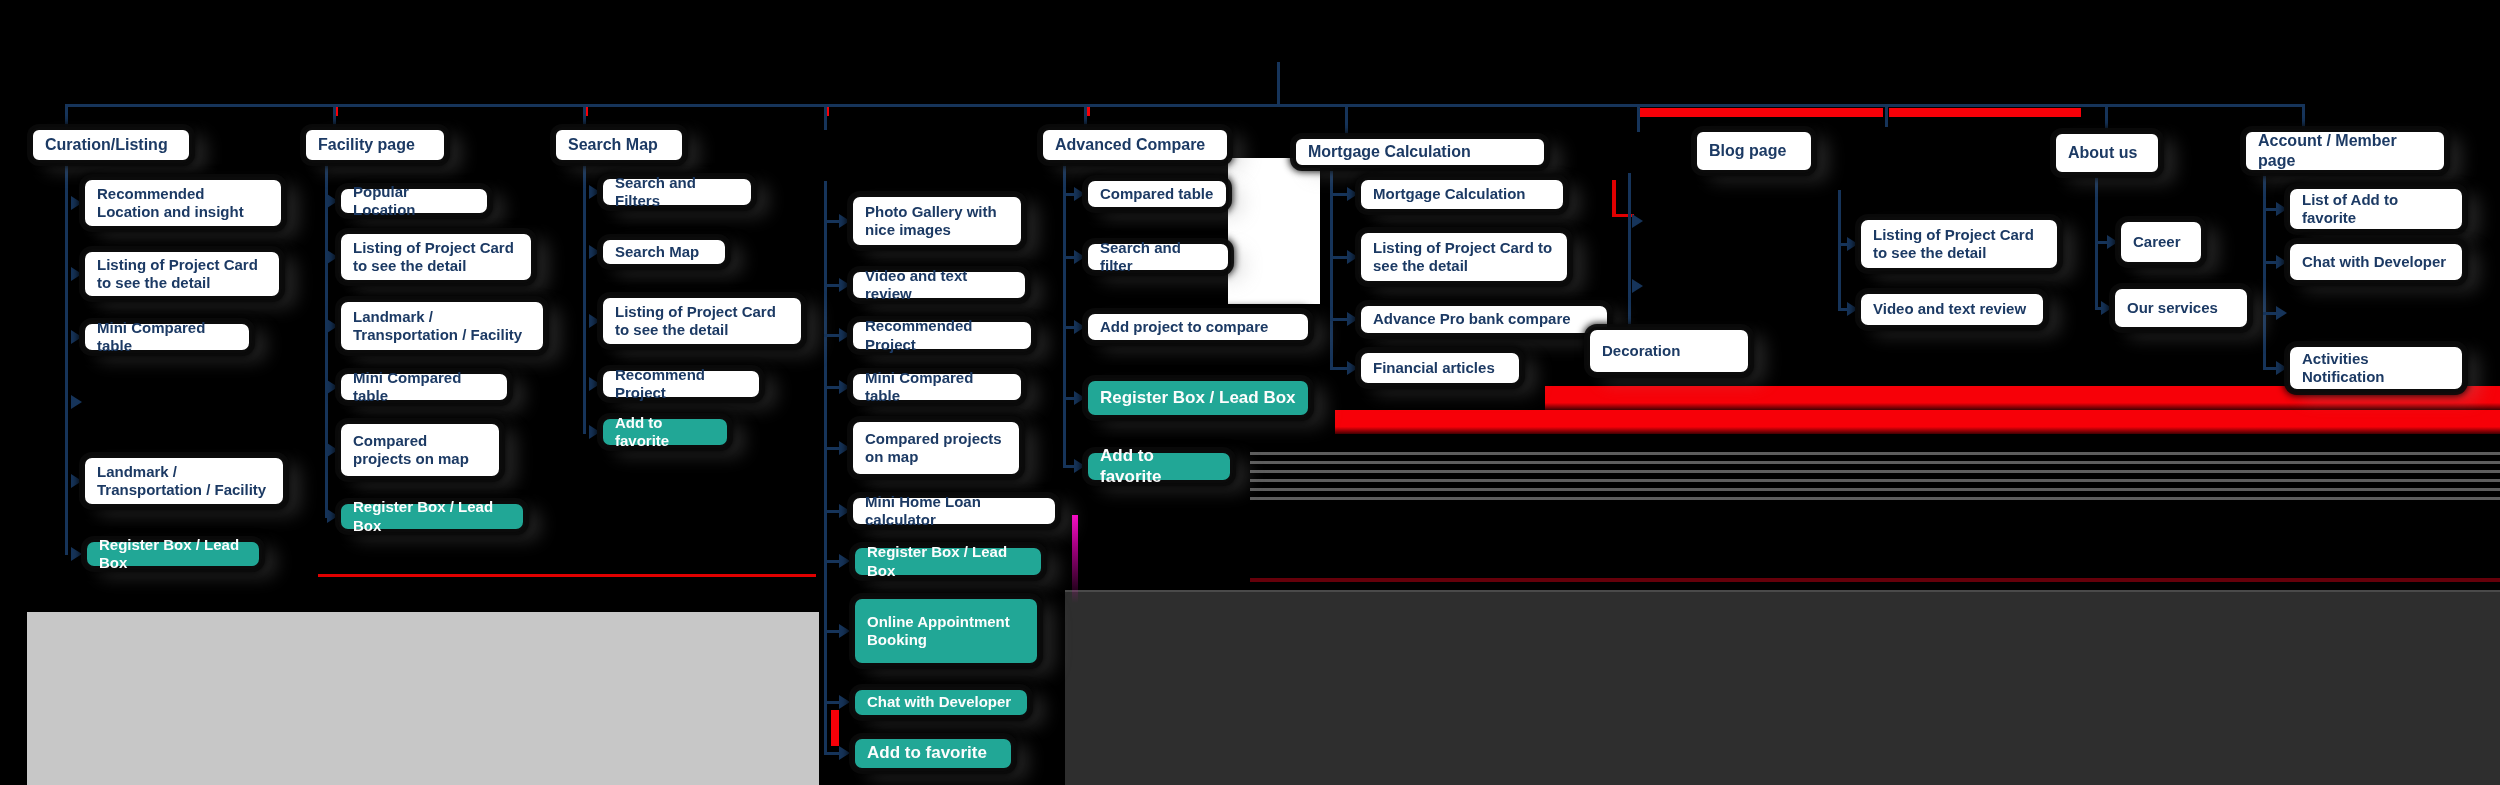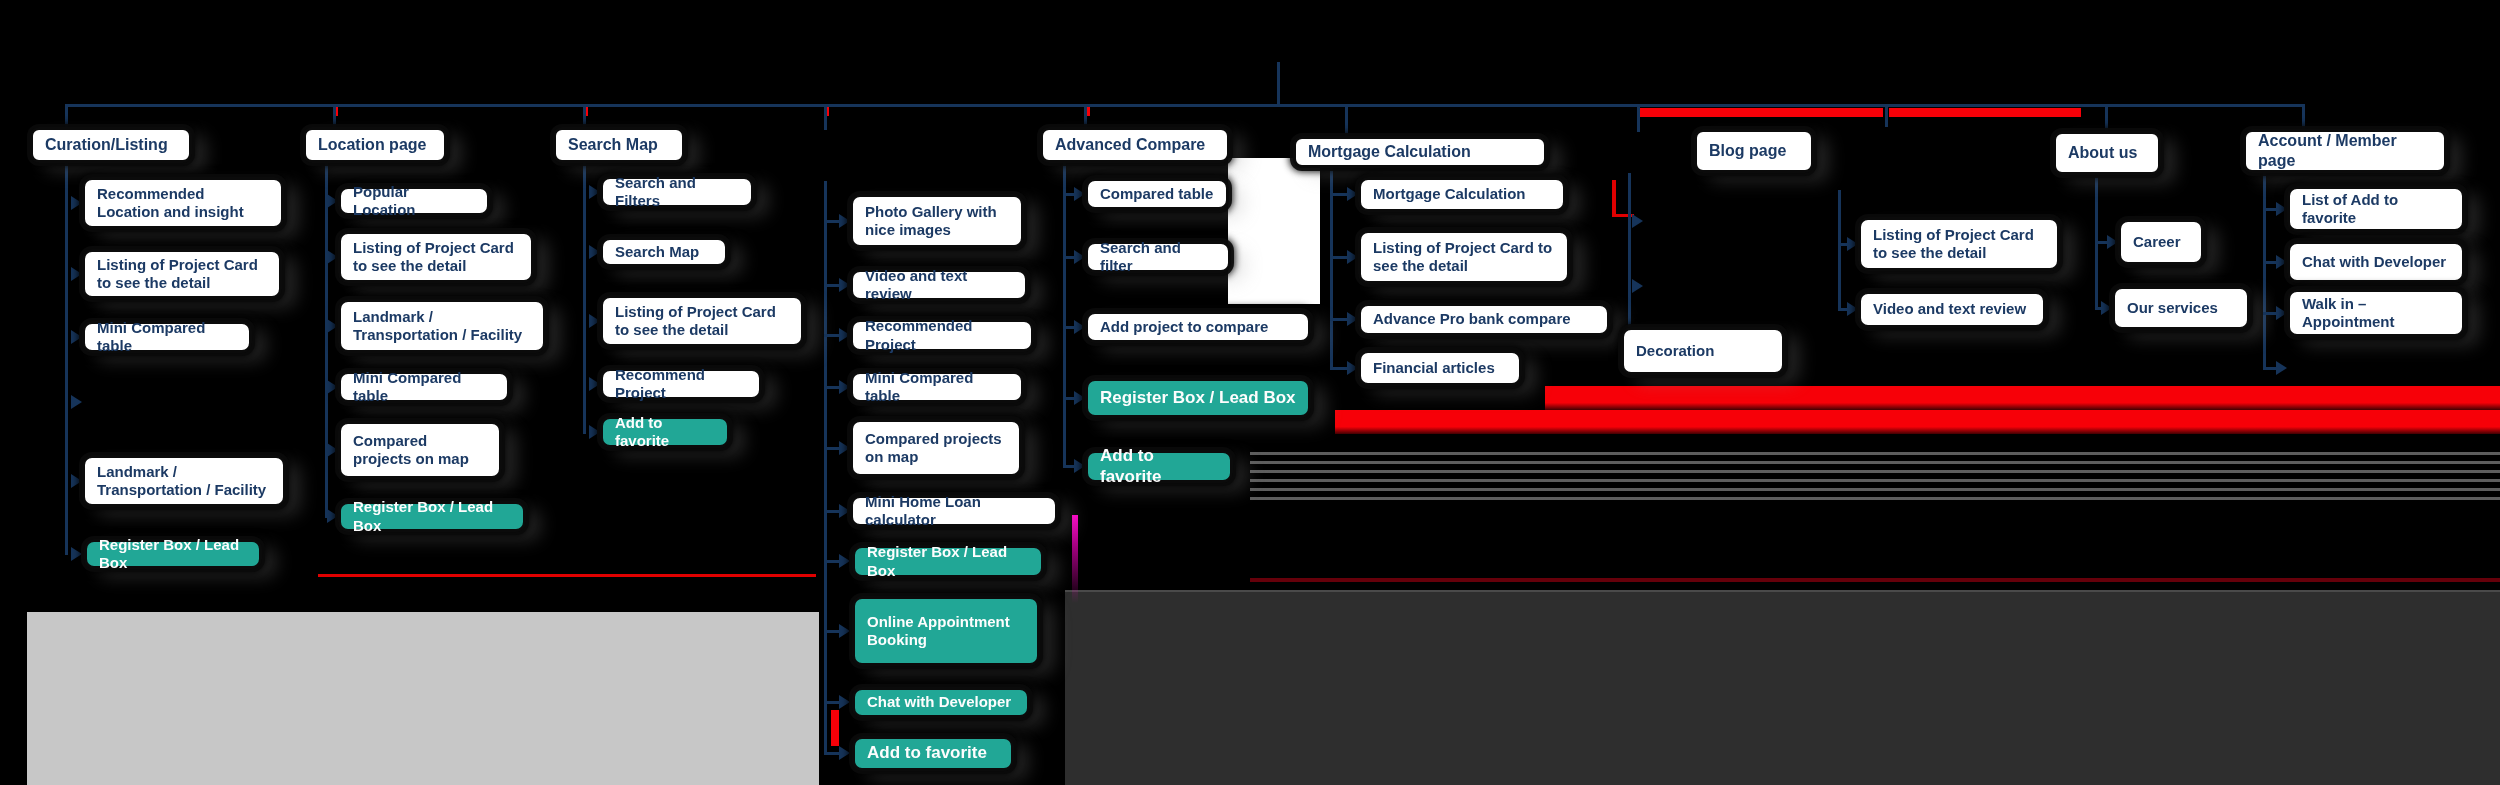--- a/index.html
+++ b/index.html
@@ -64,21 +64,21 @@
   <div class="line" style="left:824px;top:181px;width:3px;height:574px"></div>
   <div class="line" style="left:1063px;top:160px;width:3px;height:308px"></div>
   <div class="line" style="left:1330px;top:168px;width:3px;height:200px"></div>
   <div class="line" style="left:1628px;top:173px;width:3px;height:180px"></div>
   <div class="line" style="left:1838px;top:190px;width:3px;height:120px"></div>
   <div class="line" style="left:2095px;top:177px;width:3px;height:132px"></div>
   <div class="line" style="left:2263px;top:173px;width:3px;height:197px"></div>
 
 
   <div class="box hdr" style="left:30px;top:127px;width:162px;height:36px">Curation/Listing</div>
-  <div class="box hdr" style="left:303px;top:127px;width:144px;height:36px">Location page</div>
+  <div class="box hdr" style="left:303px;top:127px;width:144px;height:36px">Facility page</div>
   <div class="box hdr" style="left:553px;top:127px;width:132px;height:36px">Search Map</div>
   <div class="box hdr" style="left:1040px;top:127px;width:190px;height:36px">Advanced Compare</div>
   <div class="box hdr" style="left:1293px;top:136px;width:254px;height:32px">Mortgage Calculation</div>
   <div class="box hdr" style="left:1694px;top:129px;width:120px;height:44px">Blog page</div>
   <div class="box hdr" style="left:2053px;top:131px;width:108px;height:44px">About us</div>
   <div class="box hdr" style="left:2243px;top:129px;width:204px;height:44px">Account / Member page</div>
 
   <div class="arr" style="left:71px;top:196px"></div>
   <div class="arr" style="left:71px;top:267px"></div>
   <div class="arr" style="left:71px;top:330px"></div>
@@ -171,21 +171,21 @@
   <div class="arr" style="left:1347px;top:312px"></div>
   <div class="arr" style="left:1347px;top:361px"></div>
   <div class="box" style="left:1358px;top:177px;width:208px;height:35px">Mortgage Calculation</div>
   <div class="box" style="left:1358px;top:230px;width:212px;height:54px">Listing of Project Card to see the detail</div>
   <div class="box" style="left:1358px;top:303px;width:252px;height:33px">Advance Pro bank compare</div>
   <div class="box" style="left:1358px;top:350px;width:164px;height:36px">Financial articles</div>
 
   <div class="arr" style="left:1632px;top:214px"></div>
   <div class="arr" style="left:1632px;top:279px"></div>
   <div class="arr" style="left:1632px;top:344px"></div>
-  <div class="box" style="left:1621px;top:327px;width:164px;height:48px">Decoration</div>
+  <div class="box" style="left:1587px;top:327px;width:164px;height:48px">Decoration</div>
 
   <div class="seg" style="left:1838px;top:243px;width:9px"></div>
   <div class="seg" style="left:1838px;top:308px;width:9px"></div>
   <div class="arr" style="left:1847px;top:237px"></div>
   <div class="arr" style="left:1847px;top:302px"></div>
   <div class="box" style="left:1858px;top:217px;width:202px;height:54px">Listing of Project Card to see the detail</div>
   <div class="box" style="left:1858px;top:291px;width:188px;height:37px">Video and text review</div>
 
   <div class="seg" style="left:2095px;top:241px;width:12px"></div>
   <div class="seg" style="left:2095px;top:307px;width:6px"></div>
@@ -197,15 +197,15 @@
   <div class="seg" style="left:2263px;top:208px;width:13px"></div>
   <div class="seg" style="left:2263px;top:261px;width:13px"></div>
   <div class="seg" style="left:2263px;top:312px;width:13px"></div>
   <div class="seg" style="left:2263px;top:367px;width:13px"></div>
   <div class="arr" style="left:2276px;top:202px"></div>
   <div class="arr" style="left:2276px;top:255px"></div>
   <div class="arr" style="left:2276px;top:306px"></div>
   <div class="arr" style="left:2276px;top:361px"></div>
   <div class="box" style="left:2287px;top:186px;width:178px;height:46px">List of Add to favorite</div>
   <div class="box" style="left:2287px;top:241px;width:178px;height:42px">Chat with Developer</div>
-  <div class="box" style="left:2287px;top:289px;width:178px;height:48px">Walk in – Appointment</div>
+  <div class="box" style="left:2287px;top:344px;width:178px;height:48px">Activities Notification</div>
 
 </div>
 
 </body></html>

